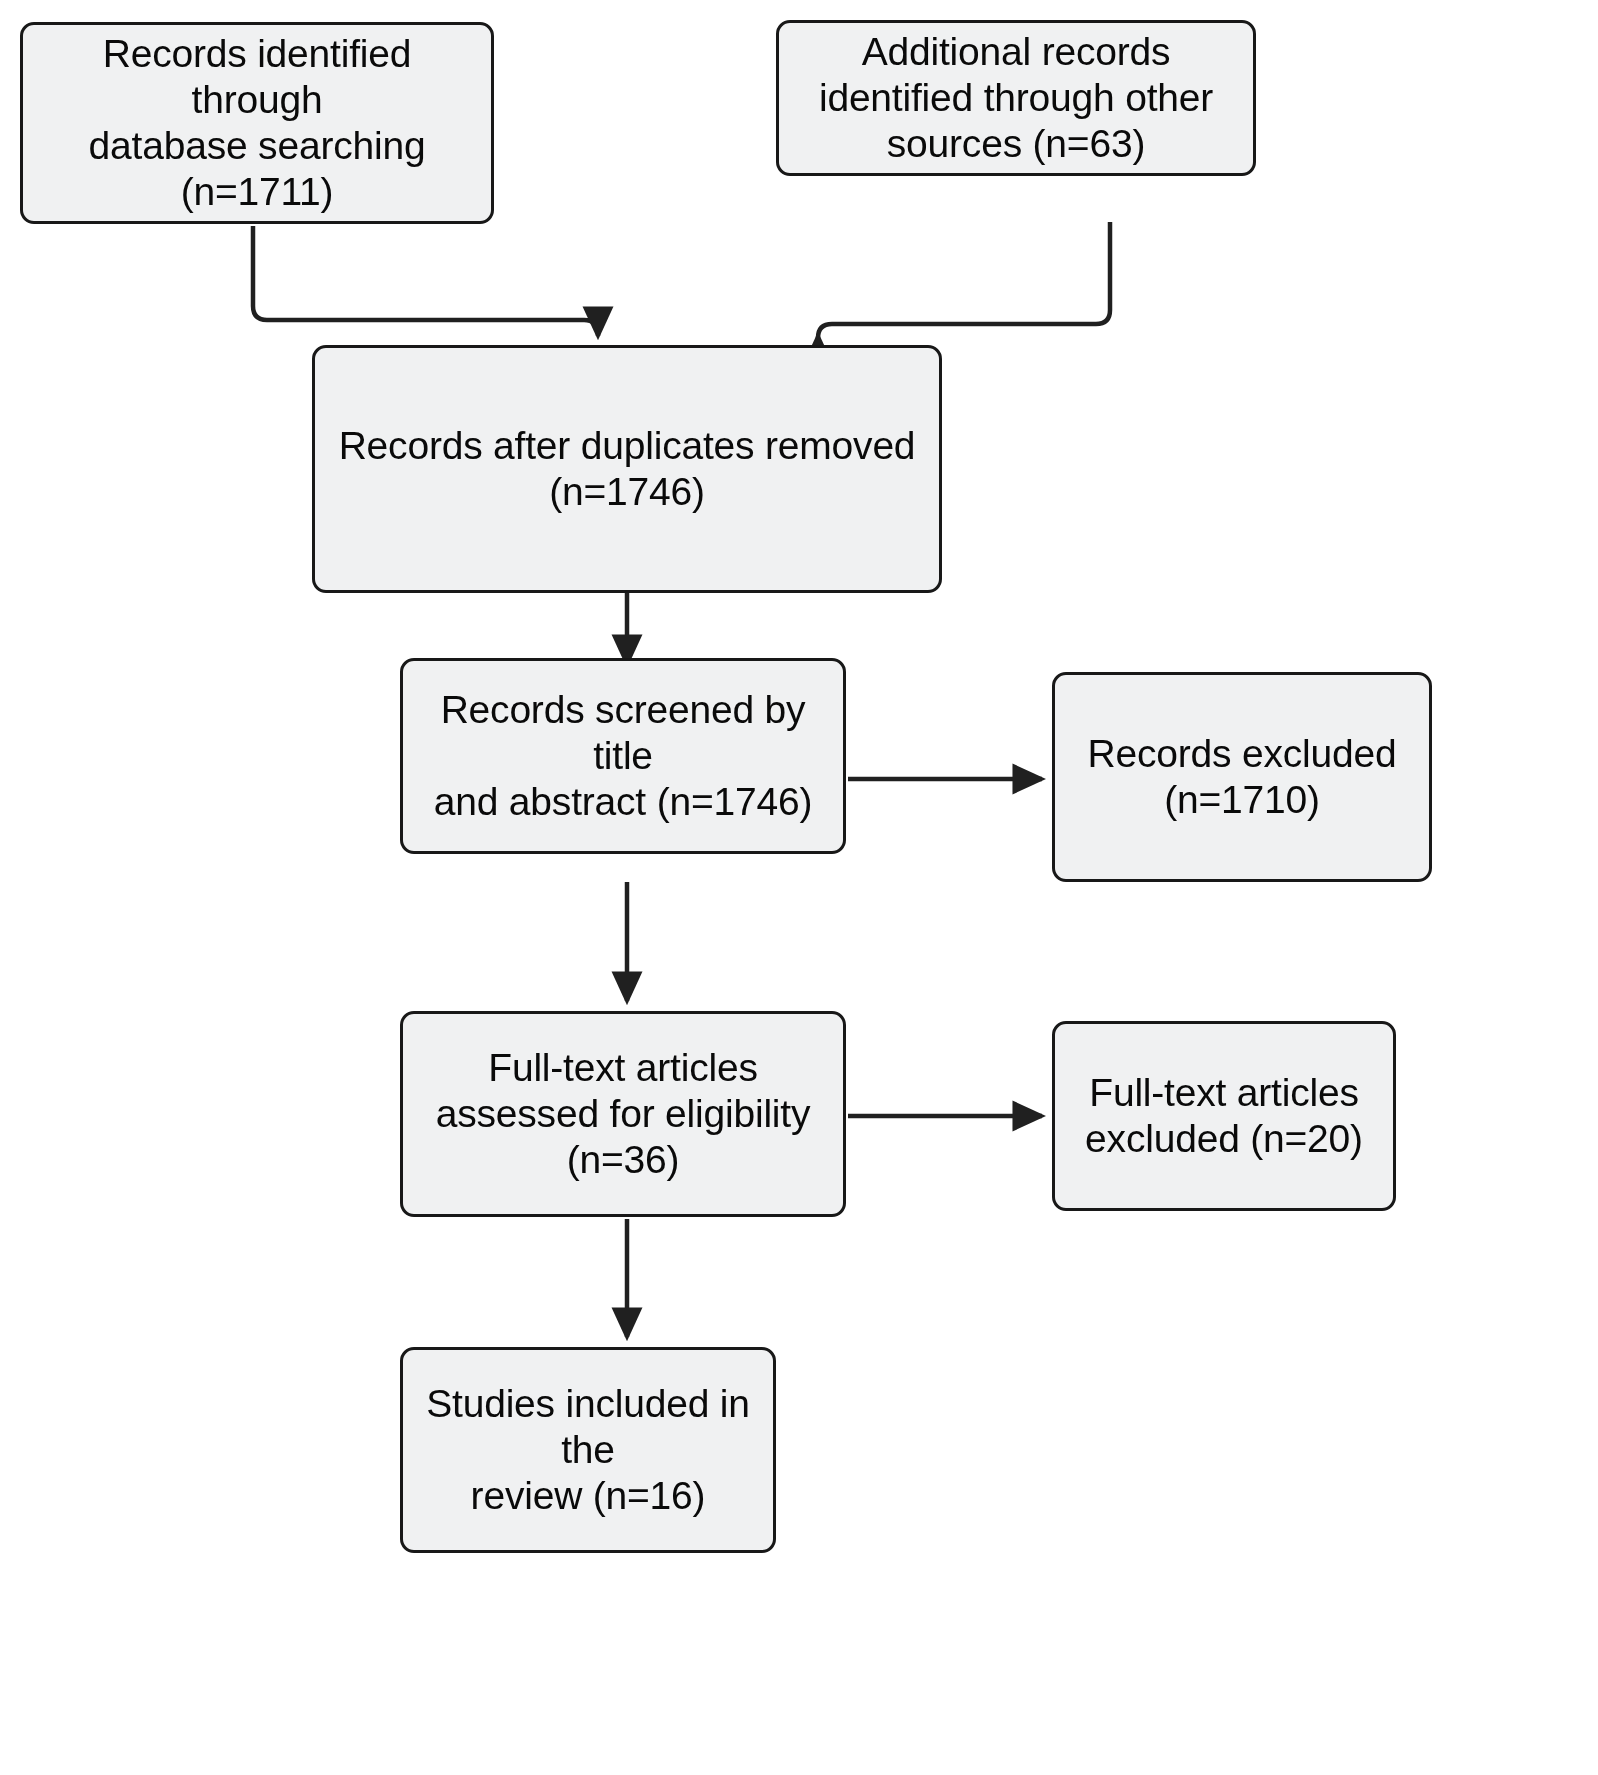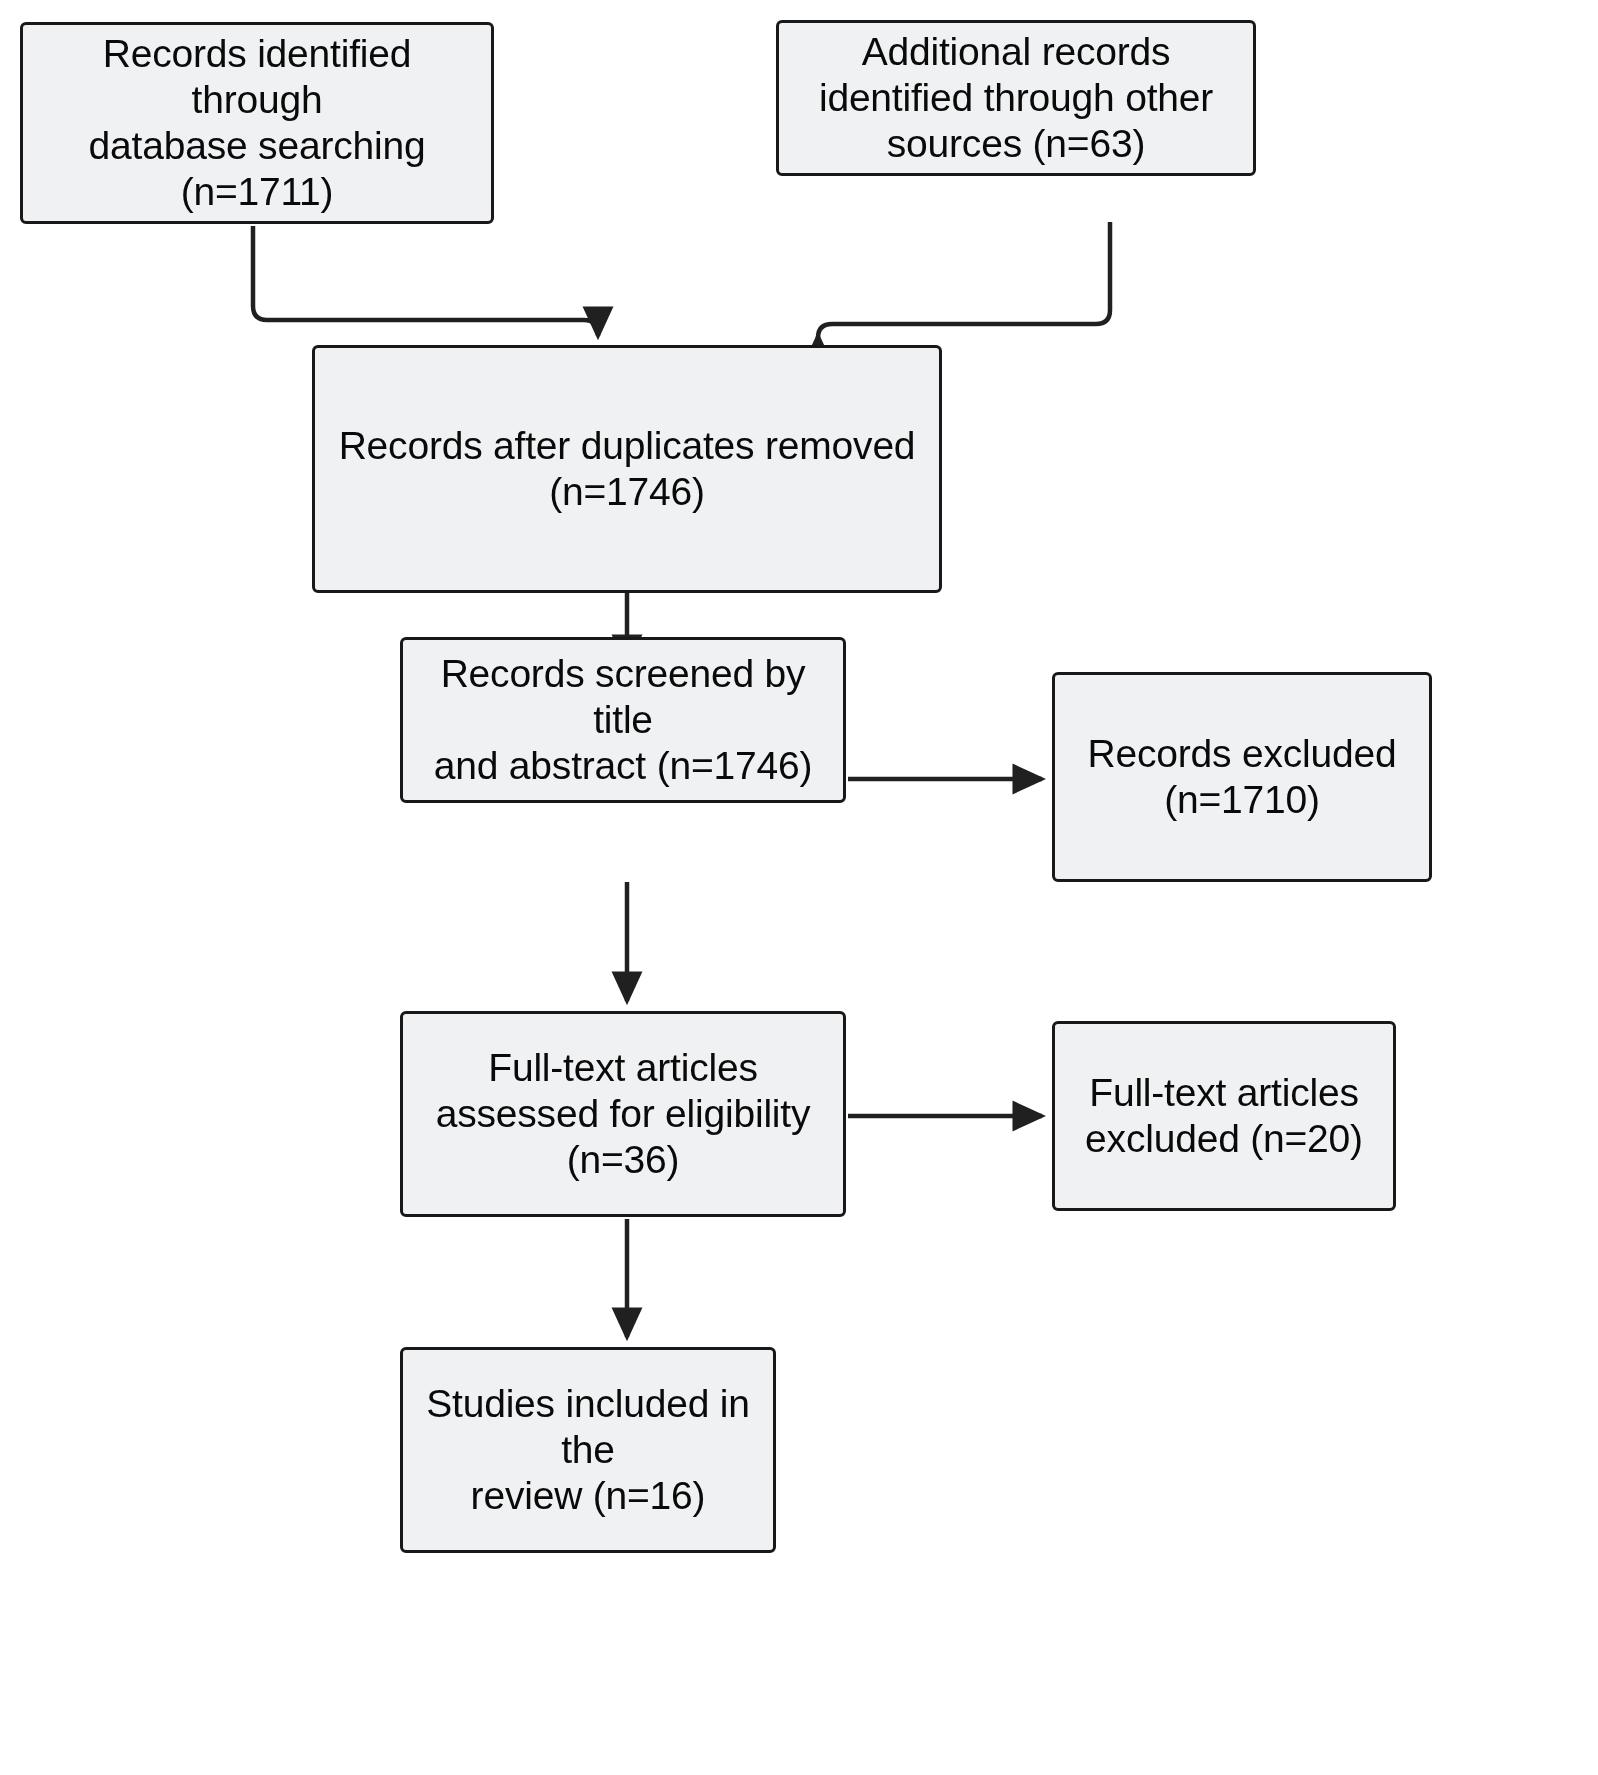--- a/index.html
+++ b/index.html
@@ -22,42 +22,42 @@
     left: 0;
     top: 0;
     width: 1598px;
     height: 1775px;
   }
   .node {
     position: absolute;
     box-sizing: border-box;
     background: #f0f1f2;
     border: 3px solid #181818;
-    border-radius: 6px;
+    border-radius: 14px;
     display: flex;
     align-items: center;
     justify-content: center;
     text-align: center;
     color: #0a0a0a;
     font-family: "Liberation Sans", sans-serif;
     font-size: 39px;
     line-height: 1.18;
     letter-spacing: -0.2px;
     padding: 6px 14px;
     z-index: 2;
   }
   .node-text {
     display: block;
     width: 100%;
   }
   
   #node-identified-db      { left: 20px;   top: 22px;   width: 474px;  height: 202px; }
   #node-identified-other   { left: 776px;  top: 20px;   width: 480px;  height: 156px; }
   #node-after-duplicates   { left: 312px;  top: 345px;  width: 630px;  height: 248px; }
-  #node-screened           { left: 400px;  top: 637px;  width: 446px;  height: 166px; }
+  #node-screened           { left: 400px;  top: 658px;  width: 446px;  height: 196px; }
   #node-records-excluded   { left: 1052px; top: 672px;  width: 380px;  height: 210px; }
   #node-fulltext-assessed  { left: 400px;  top: 1011px; width: 446px;  height: 206px; }
   #node-fulltext-excluded  { left: 1052px; top: 1021px; width: 344px;  height: 190px; }
   #node-studies-included   { left: 400px;  top: 1347px; width: 376px;  height: 206px; }
 </style>
 </head>
 <body>
 
 <div id="canvas">
 

